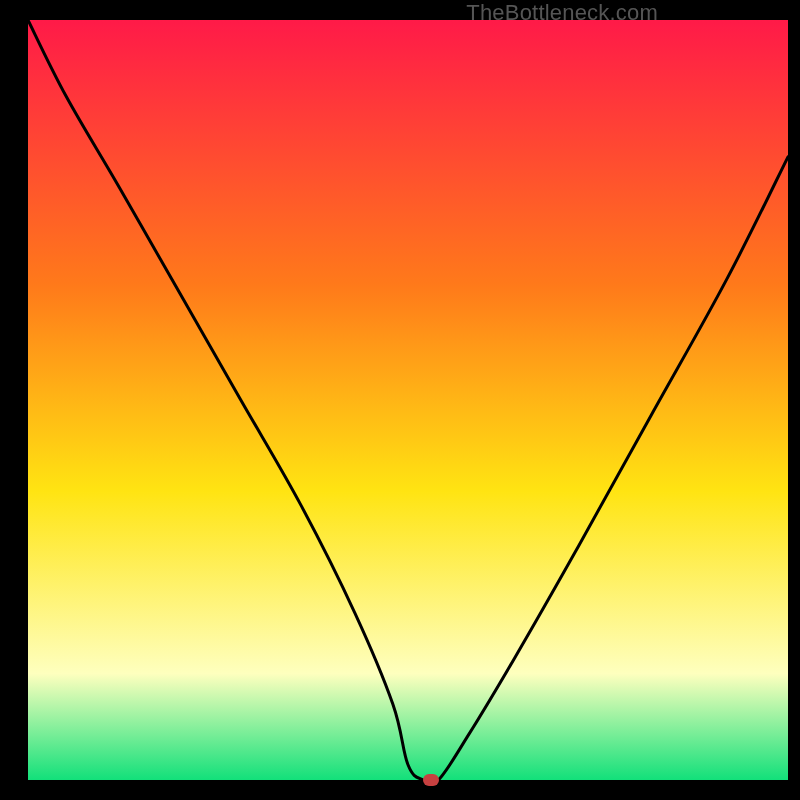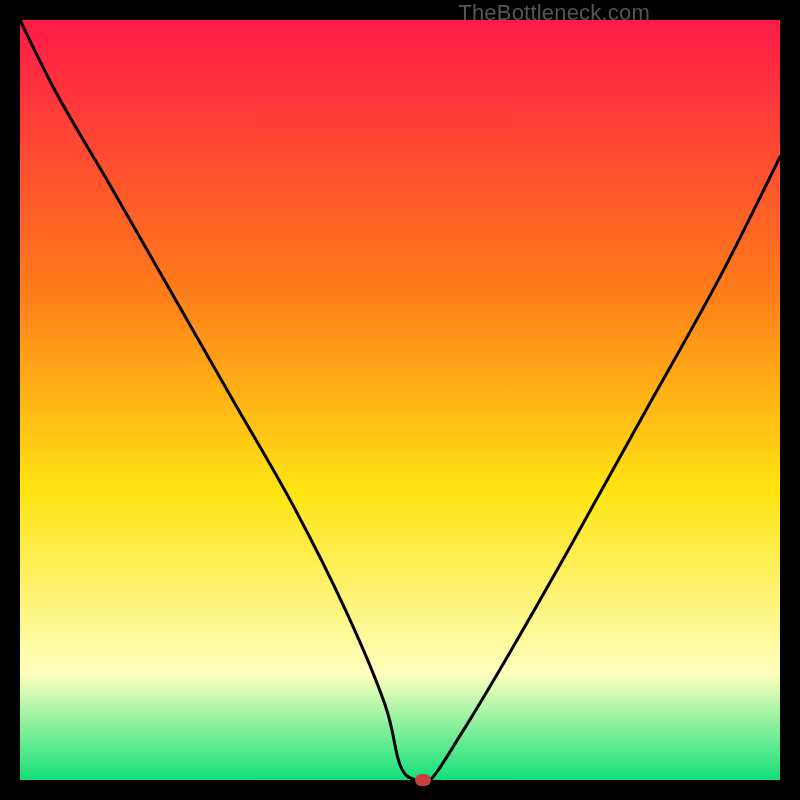--- a/index.html
+++ b/index.html
@@ -9,20 +9,21 @@
     height: 800px;
     background: #000;
     overflow: hidden;
     font-family: Arial, Helvetica, sans-serif;
   }
   .stage {
     position: relative;
     width: 656px;
     height: 800px;
     background: #000;
+    margin-left: 8px;
   }
   .plot {
     position: absolute;
     left: 20px;
     top: 20px;
     width: 760px;
     height: 760px;
   }
   .gradient {
     position: absolute;

